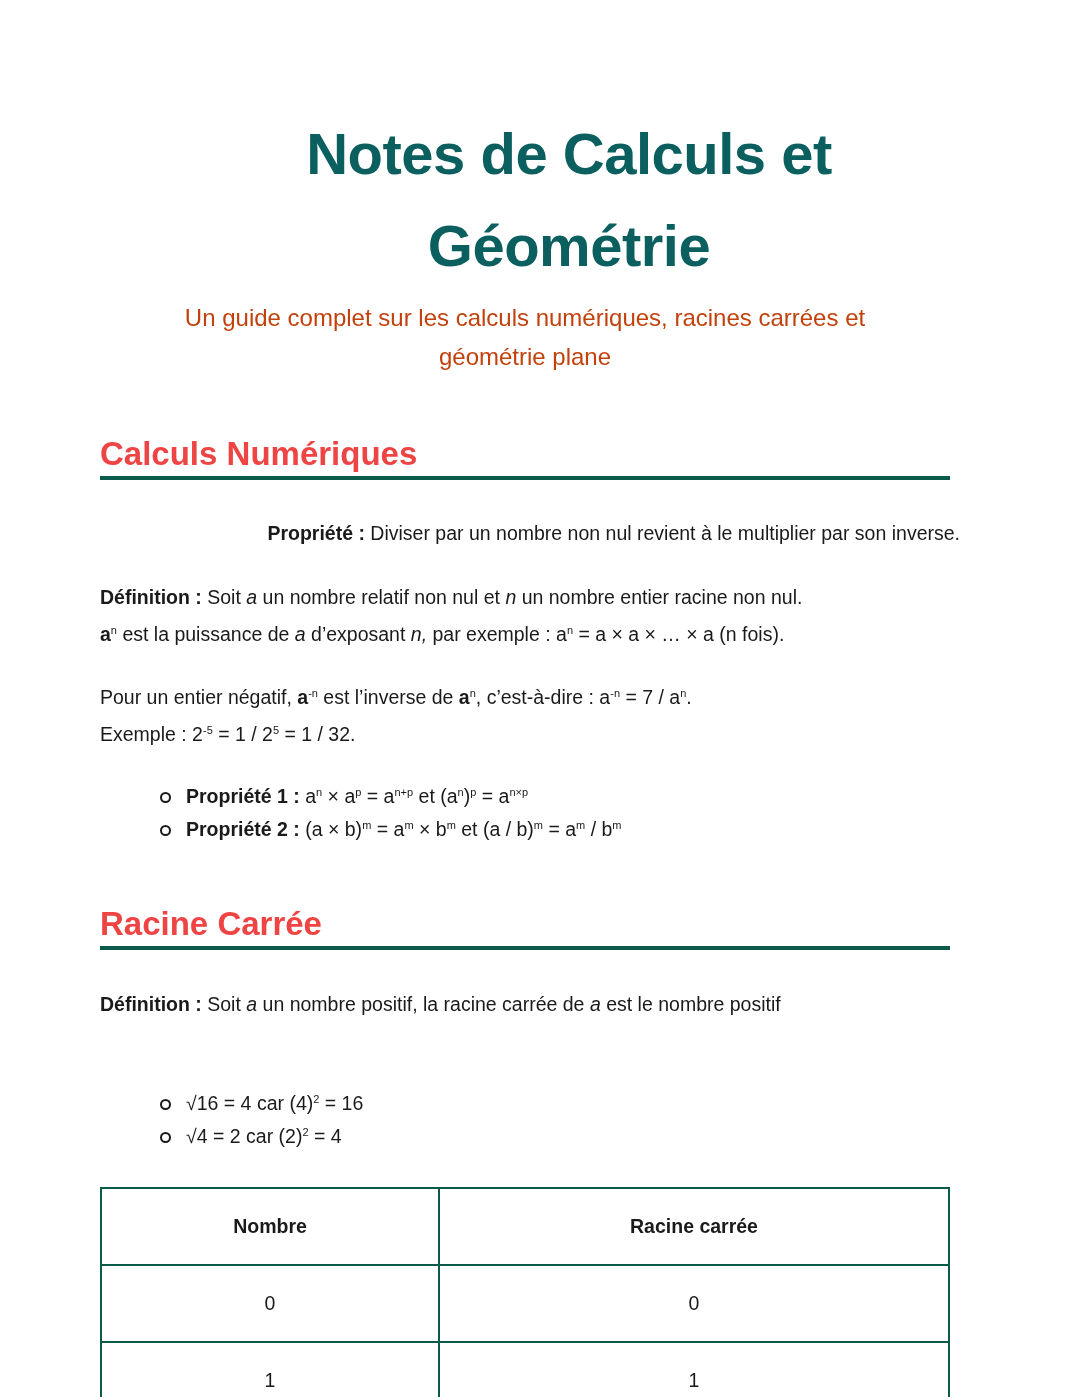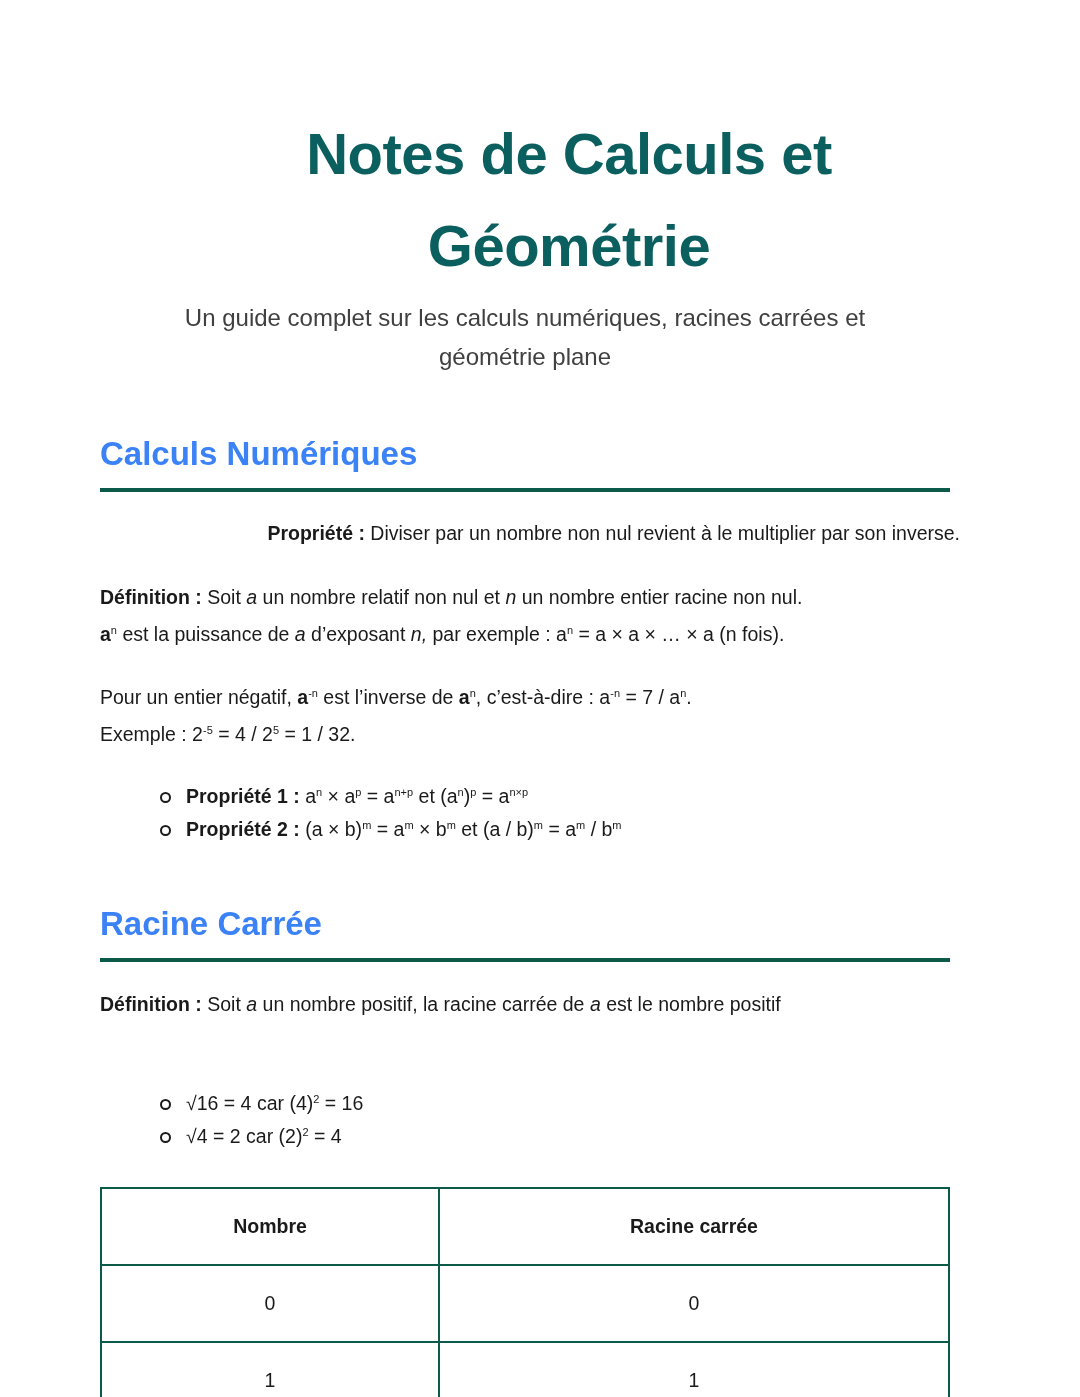--- a/index.html
+++ b/index.html
@@ -9,26 +9,26 @@
       color: #1a1a1a;
     }
     .page { position: relative; width: 1080px; height: 1397px; }
     .title {
       position: absolute; left: 0; width: 1050px; top: 108px;
       text-align: center; color: #0b5f5f; font-weight: 700;
       font-size: 58px; line-height: 92px; letter-spacing: -0.5px; padding-left: 44px;
     }
     .subtitle {
       position: absolute; left: 100px; width: 850px; top: 298px;
-      text-align: center; color: #404040; font-size: 24px; line-height: 39px;
+      text-align: center; color: #c2410c; font-size: 24px; line-height: 39px;
     }
     .h2 {
       position: absolute; left: 100px; width: 850px;
-      color: #3b82f6; font-weight: 700; font-size: 33px; line-height: 40px;
-      padding-bottom: 14px; border-bottom: 4px solid #0b5a4a;
+      color: #ef4444; font-weight: 700; font-size: 33px; line-height: 40px;
+      padding-bottom: 2px; border-bottom: 4px solid #0b5a4a;
     }
     .para {
       position: absolute; left: 100px; width: 860px;
       font-size: 19.5px; line-height: 37px; color: #1a1a1a;
     }
     .para b { font-weight: 700; }
     .para i { font-style: italic; }
     sup { font-size: 11px; vertical-align: 7px; line-height: 0; }
     ul.bullets {
       position: absolute; left: 160px; margin: 0; padding: 0; list-style: none;
@@ -77,21 +77,21 @@
     <div>
       <b>a</b><sup>n</sup><span> est la puissance de </span><i>a</i><span> d’exposant </span><i>n,</i><span> par exemple : a</span><sup>n</sup><span> = a × a × … × a (n fois).</span>
     </div>
   </div>
 
   <div class="para" style="top:679px;">
     <div>
       <span>Pour un entier négatif, </span><b>a</b><sup>-n</sup><span> est l’inverse de </span><b>a</b><sup>n</sup><span>, c’est-à-dire : a</span><sup>-n</sup><span> = 7 / a</span><sup>n</sup><span>.</span>
     </div>
     <div>
-      <span>Exemple : 2</span><sup>-5</sup><span> = 4 / 2</span><sup>5</sup><span> = 1 / 32.</span>
+      <span>Exemple : 2</span><sup>-5</sup><span> = 1 / 2</span><sup>5</sup><span> = 1 / 32.</span>
     </div>
   </div>
 
   <ul class="bullets" style="top:780px;">
     <li>
       <span class="dot"></span>
       <b>Propriété 1 :</b><span> a</span><sup>n</sup><span> × a</span><sup>p</sup><span> = a</span><sup>n+p</sup><span> et (a</span><sup>n</sup><span>)</span><sup>p</sup><span> = a</span><sup>n×p</sup>
     </li>
     <li>
       <span class="dot"></span>

